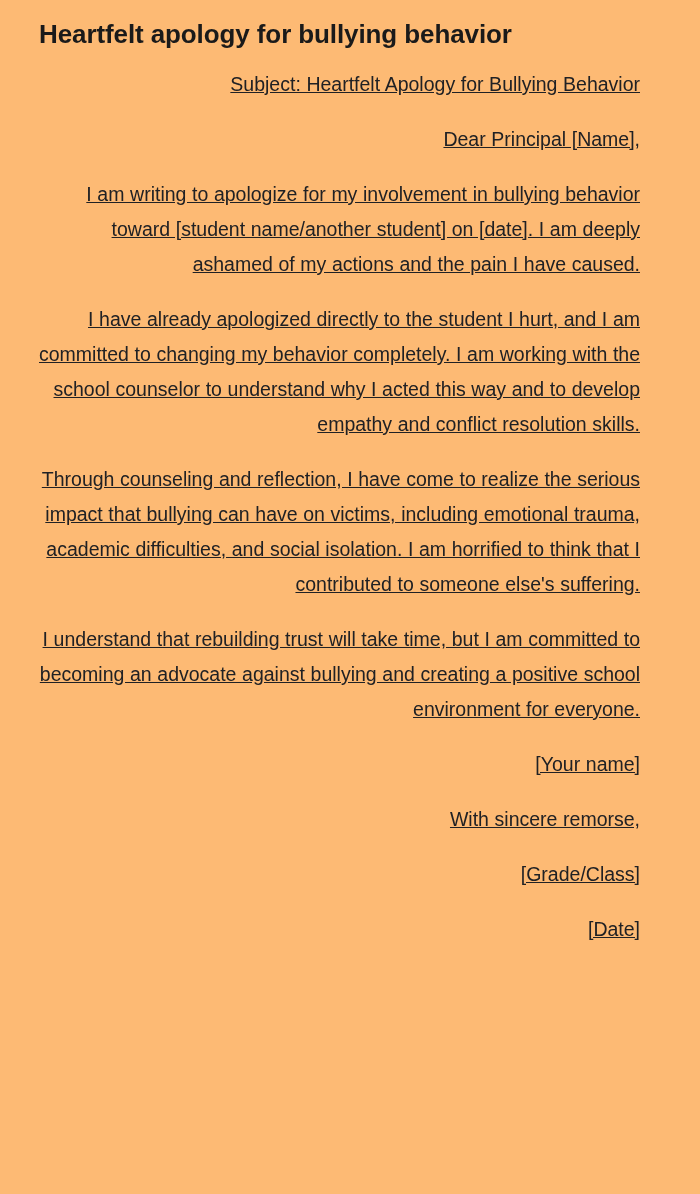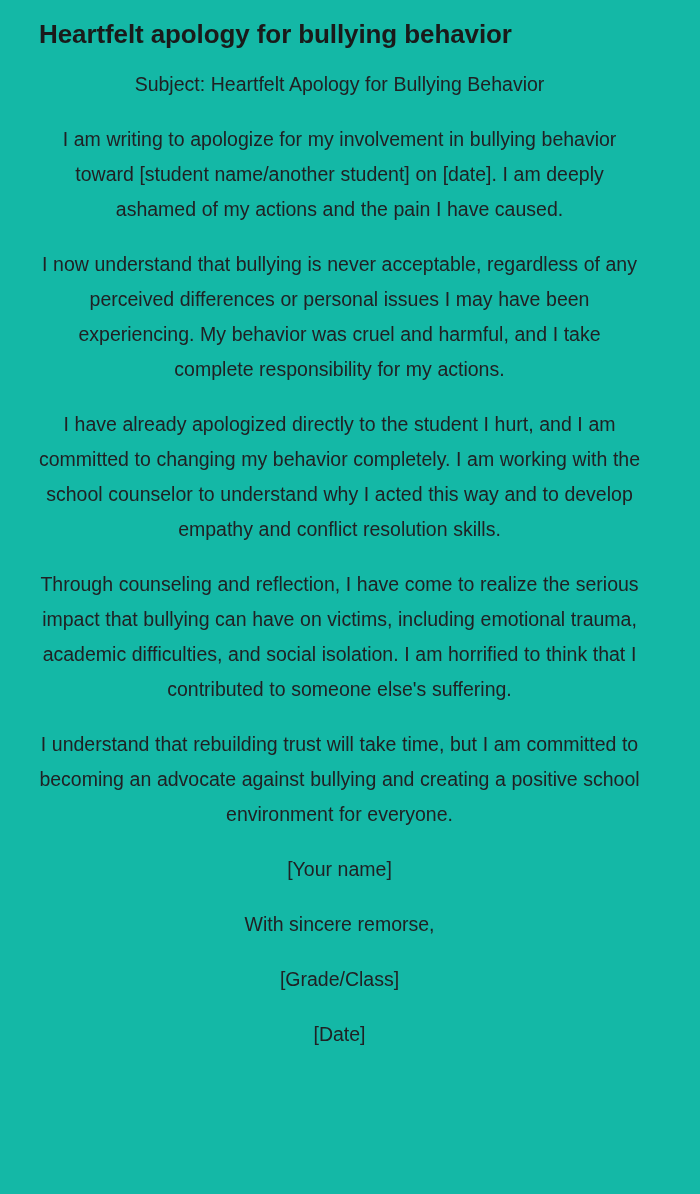--- a/index.html
+++ b/index.html
@@ -13,62 +13,63 @@
     min-height: 1194px;
     font-family: "Liberation Sans", sans-serif;
     color: #202124;
     -webkit-font-smoothing: antialiased;
   }
   .page {
     width: 700px;
     min-height: 1194px;
     box-sizing: border-box;
     padding: 18px 60px 20px 39px;
-    background: #14b8a6;
+    background: #fdba74;
   }
   .article {
     width: 601px;
   }
   .article-title {
     font-size: 26px;
     line-height: 32px;
     font-weight: 700;
     letter-spacing: -0.1px;
     color: #1a1a1a;
     margin: 0 0 17px 0;
     padding: 0;
   }
   .para {
     font-size: 19.5px;
     line-height: 35px;
     font-weight: 400;
     color: #202124;
     margin: 0 0 20px 0;
     padding: 0;
-    text-align: center;
+    text-align: right;
     word-spacing: 0.2px;
+    text-decoration: underline;
   }
   .para:last-child {
     margin-bottom: 16px;
   }
 </style>
 </head>
 <body>
 
 <div class="page">
   <article class="article">
 
     <h1 class="article-title">Heartfelt apology for bullying behavior</h1>
 
     <p class="para">Subject: Heartfelt Apology for Bullying Behavior</p>
 
+    <p class="para">Dear Principal [Name],</p>
 
     <p class="para">I am writing to apologize for my involvement in bullying behavior toward [student name/another student] on [date]. I am deeply ashamed of my actions and the pain I have caused.</p>
 
-    <p class="para">I now understand that bullying is never acceptable, regardless of any perceived differences or personal issues I may have been experiencing. My behavior was cruel and harmful, and I take complete responsibility for my actions.</p>
 
     <p class="para">I have already apologized directly to the student I hurt, and I am committed to changing my behavior completely. I am working with the school counselor to understand why I acted this way and to develop empathy and conflict resolution skills.</p>
 
     <p class="para">Through counseling and reflection, I have come to realize the serious impact that bullying can have on victims, including emotional trauma, academic difficulties, and social isolation. I am horrified to think that I contributed to someone else's suffering.</p>
 
     <p class="para">I understand that rebuilding trust will take time, but I am committed to becoming an advocate against bullying and creating a positive school environment for everyone.</p>
 
     <p class="para">[Your name]</p>
 
     <p class="para">With sincere remorse,</p>

